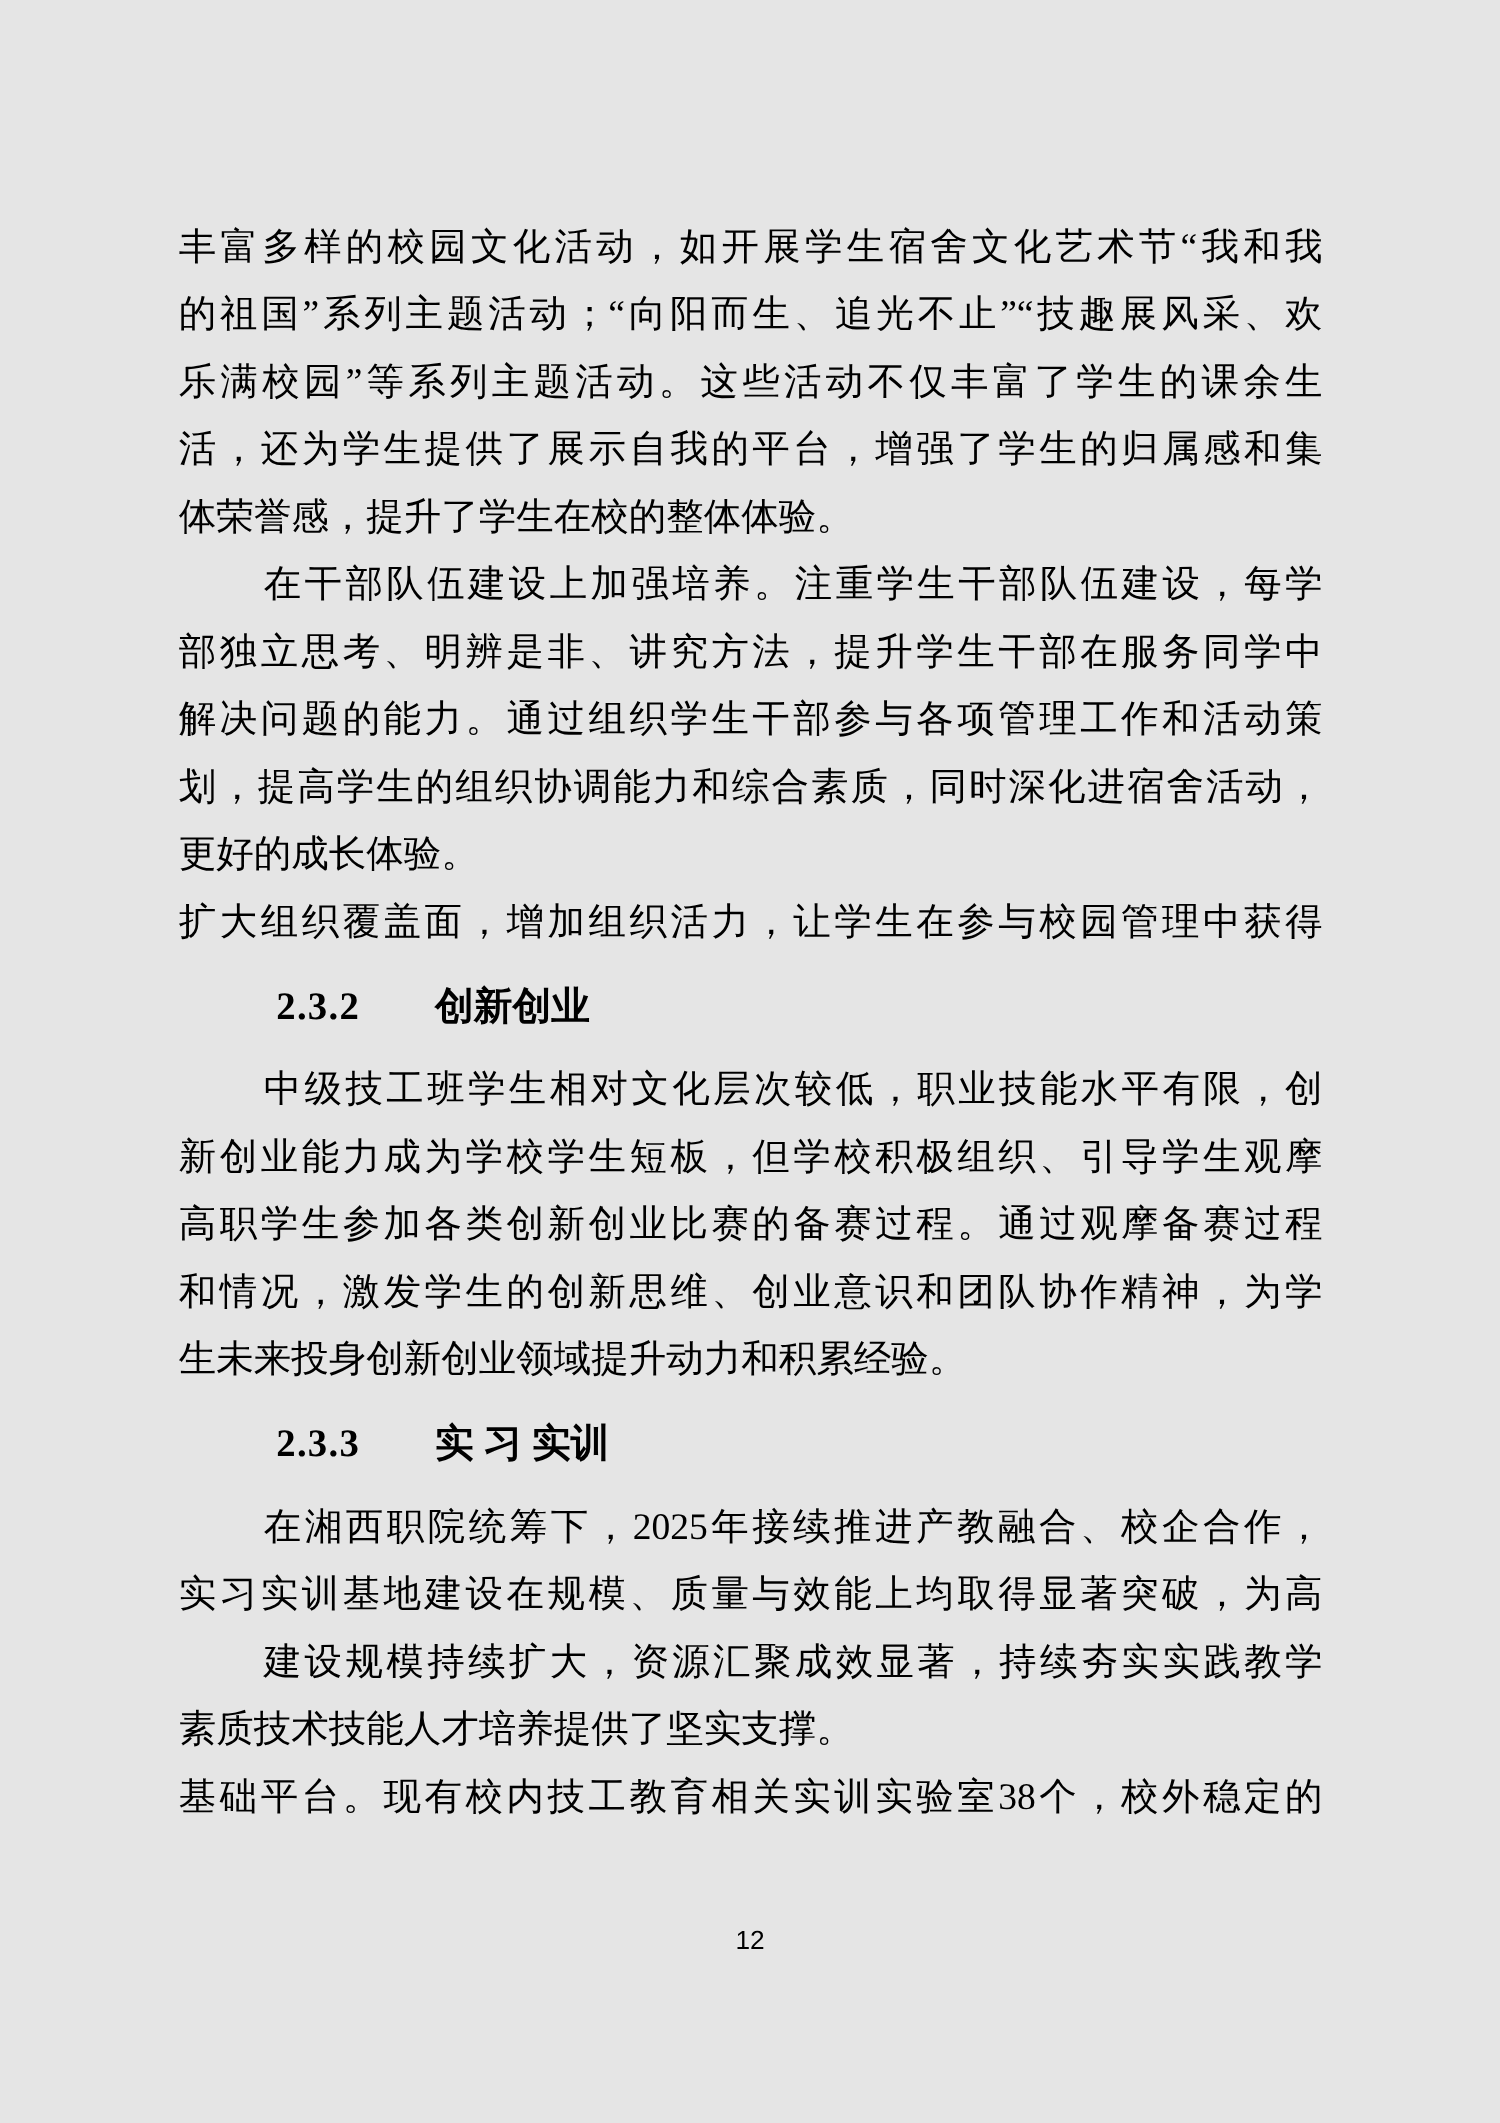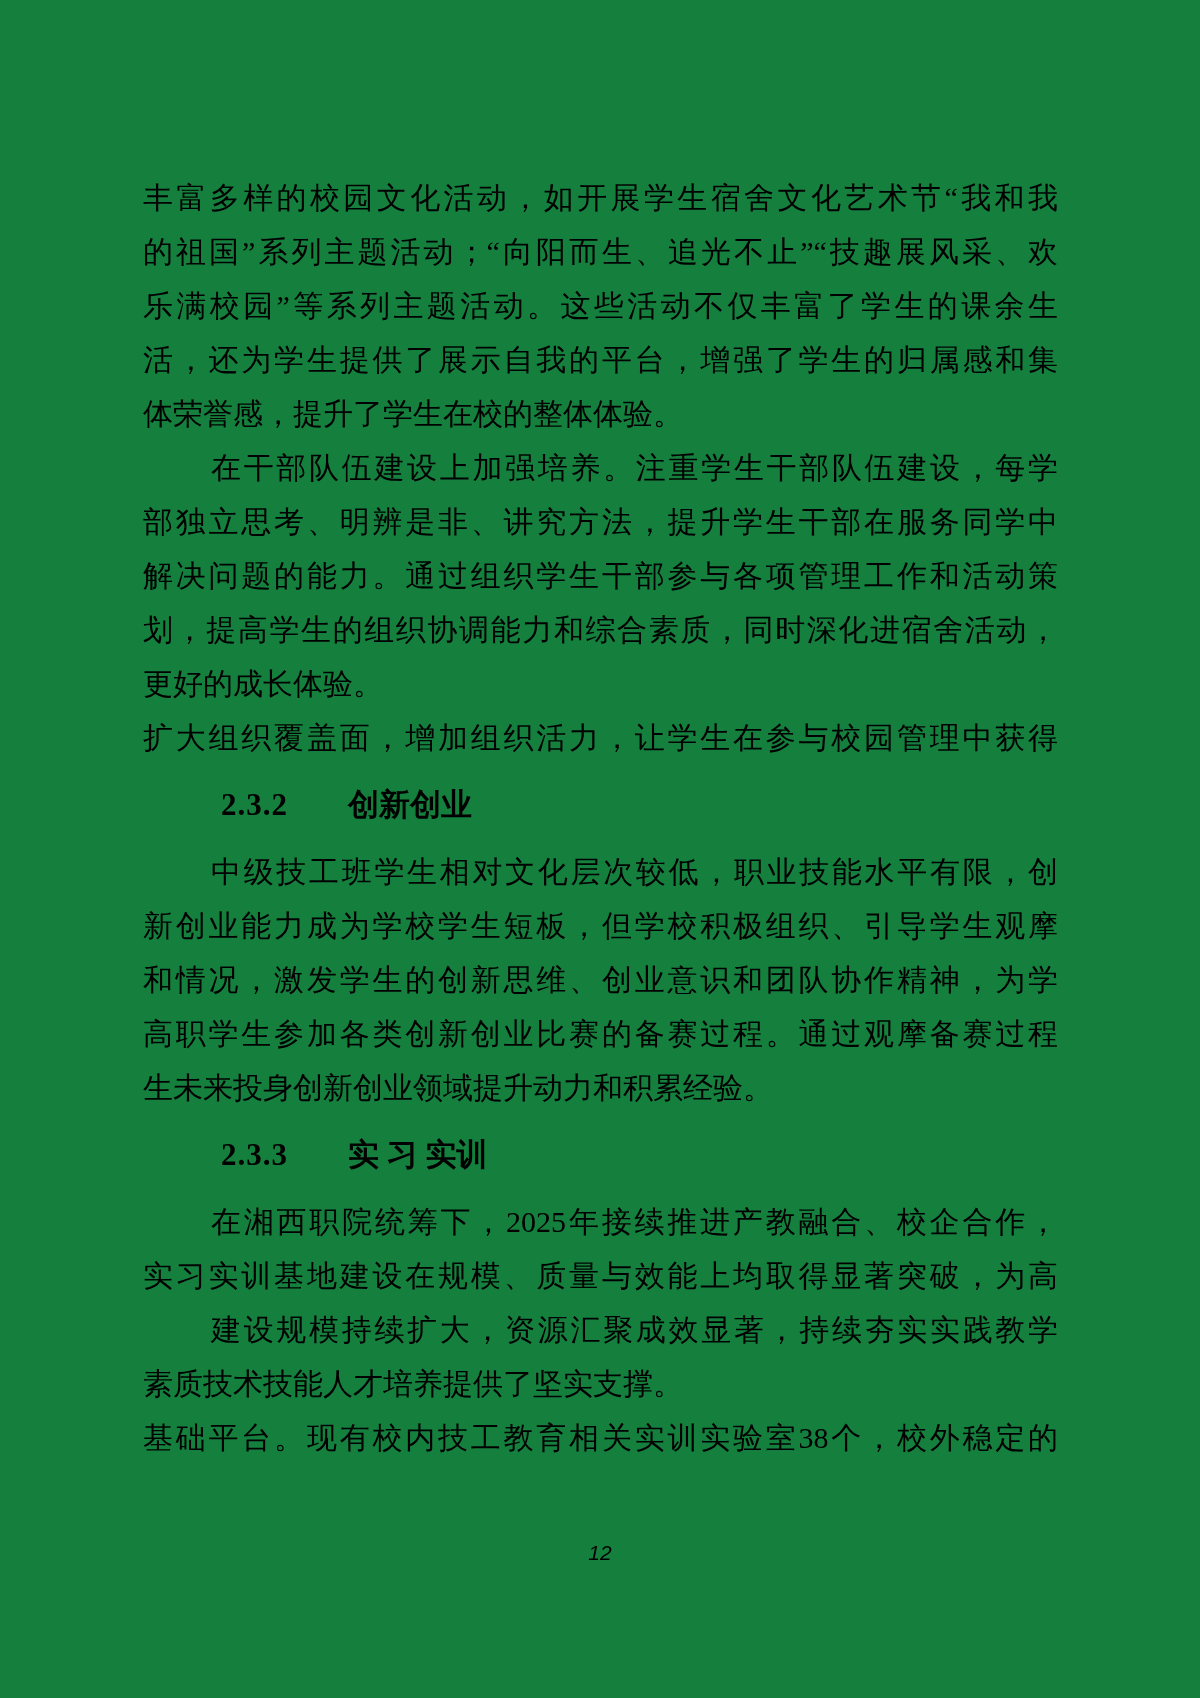--- a/index.html
+++ b/index.html
@@ -4,21 +4,21 @@
 <style>
   html, body {
     margin: 0;
     padding: 0;
     background: #ffffff;
   }
   .page {
     position: relative;
     width: 1200px;
     height: 1698px;
-    background: #15803d;
+    background: #e5e5e5;
     overflow: hidden;
     font-family: "Liberation Serif", serif;
     color: #000000;
   }
   .doc-body {
     position: absolute;
     left: 143px;
     top: 171px;
     width: 915px;
   }
@@ -57,21 +57,20 @@
   .page-number {
     position: absolute;
     top: 1540px;
     left: 0;
     width: 100%;
     text-align: center;
     font-size: 21px;
     line-height: 26px;
     font-family: "Liberation Sans", sans-serif;
     color: #000000;
-    font-style: italic;
   }
 </style>
 </head>
 <body>
 
 <div class="page">
   <div class="doc-body">
       <div class="tline">丰富多样的校园文化活动，如开展学生宿舍文化艺术节“我和我</div>
       <div class="tline">的祖国”系列主题活动；“向阳而生、追光不止”“技趣展风采、欢</div>
       <div class="tline">乐满校园”等系列主题活动。这些活动不仅丰富了学生的课余生</div>
@@ -79,22 +78,22 @@
       <div class="tline end">体荣誉感，提升了学生在校的整体体验。</div>
       <div class="tline indent">在干部队伍建设上加强培养。注重学生干部队伍建设，每学</div>
       <div class="tline">部独立思考、明辨是非、讲究方法，提升学生干部在服务同学中</div>
       <div class="tline">解决问题的能力。通过组织学生干部参与各项管理工作和活动策</div>
       <div class="tline">划，提高学生的组织协调能力和综合素质，同时深化进宿舍活动，</div>
       <div class="tline end">更好的成长体验。</div>
       <div class="tline">扩大组织覆盖面，增加组织活力，让学生在参与校园管理中获得</div>
       <div class="heading"><span class="num">2.3.2</span><span class="ttl">创新创业</span></div>
       <div class="tline indent">中级技工班学生相对文化层次较低，职业技能水平有限，创</div>
       <div class="tline">新创业能力成为学校学生短板，但学校积极组织、引导学生观摩</div>
+      <div class="tline">高职学生参加各类创新创业比赛的备赛过程。通过观摩备赛过程</div>
       <div class="tline">和情况，激发学生的创新思维、创业意识和团队协作精神，为学</div>
-      <div class="tline">高职学生参加各类创新创业比赛的备赛过程。通过观摩备赛过程</div>
       <div class="tline end">生未来投身创新创业领域提升动力和积累经验。</div>
       <div class="heading"><span class="num">2.3.3</span><span class="ttl">实 习 实训</span></div>
       <div class="tline indent">在湘西职院统筹下，2025年接续推进产教融合、校企合作，</div>
       <div class="tline">实习实训基地建设在规模、质量与效能上均取得显著突破，为高</div>
       <div class="tline indent">建设规模持续扩大，资源汇聚成效显著，持续夯实实践教学</div>
       <div class="tline end">素质技术技能人才培养提供了坚实支撑。</div>
       <div class="tline">基础平台。现有校内技工教育相关实训实验室38个，校外稳定的</div>
     </div>
   <div class="page-number">12</div>
 </div>

